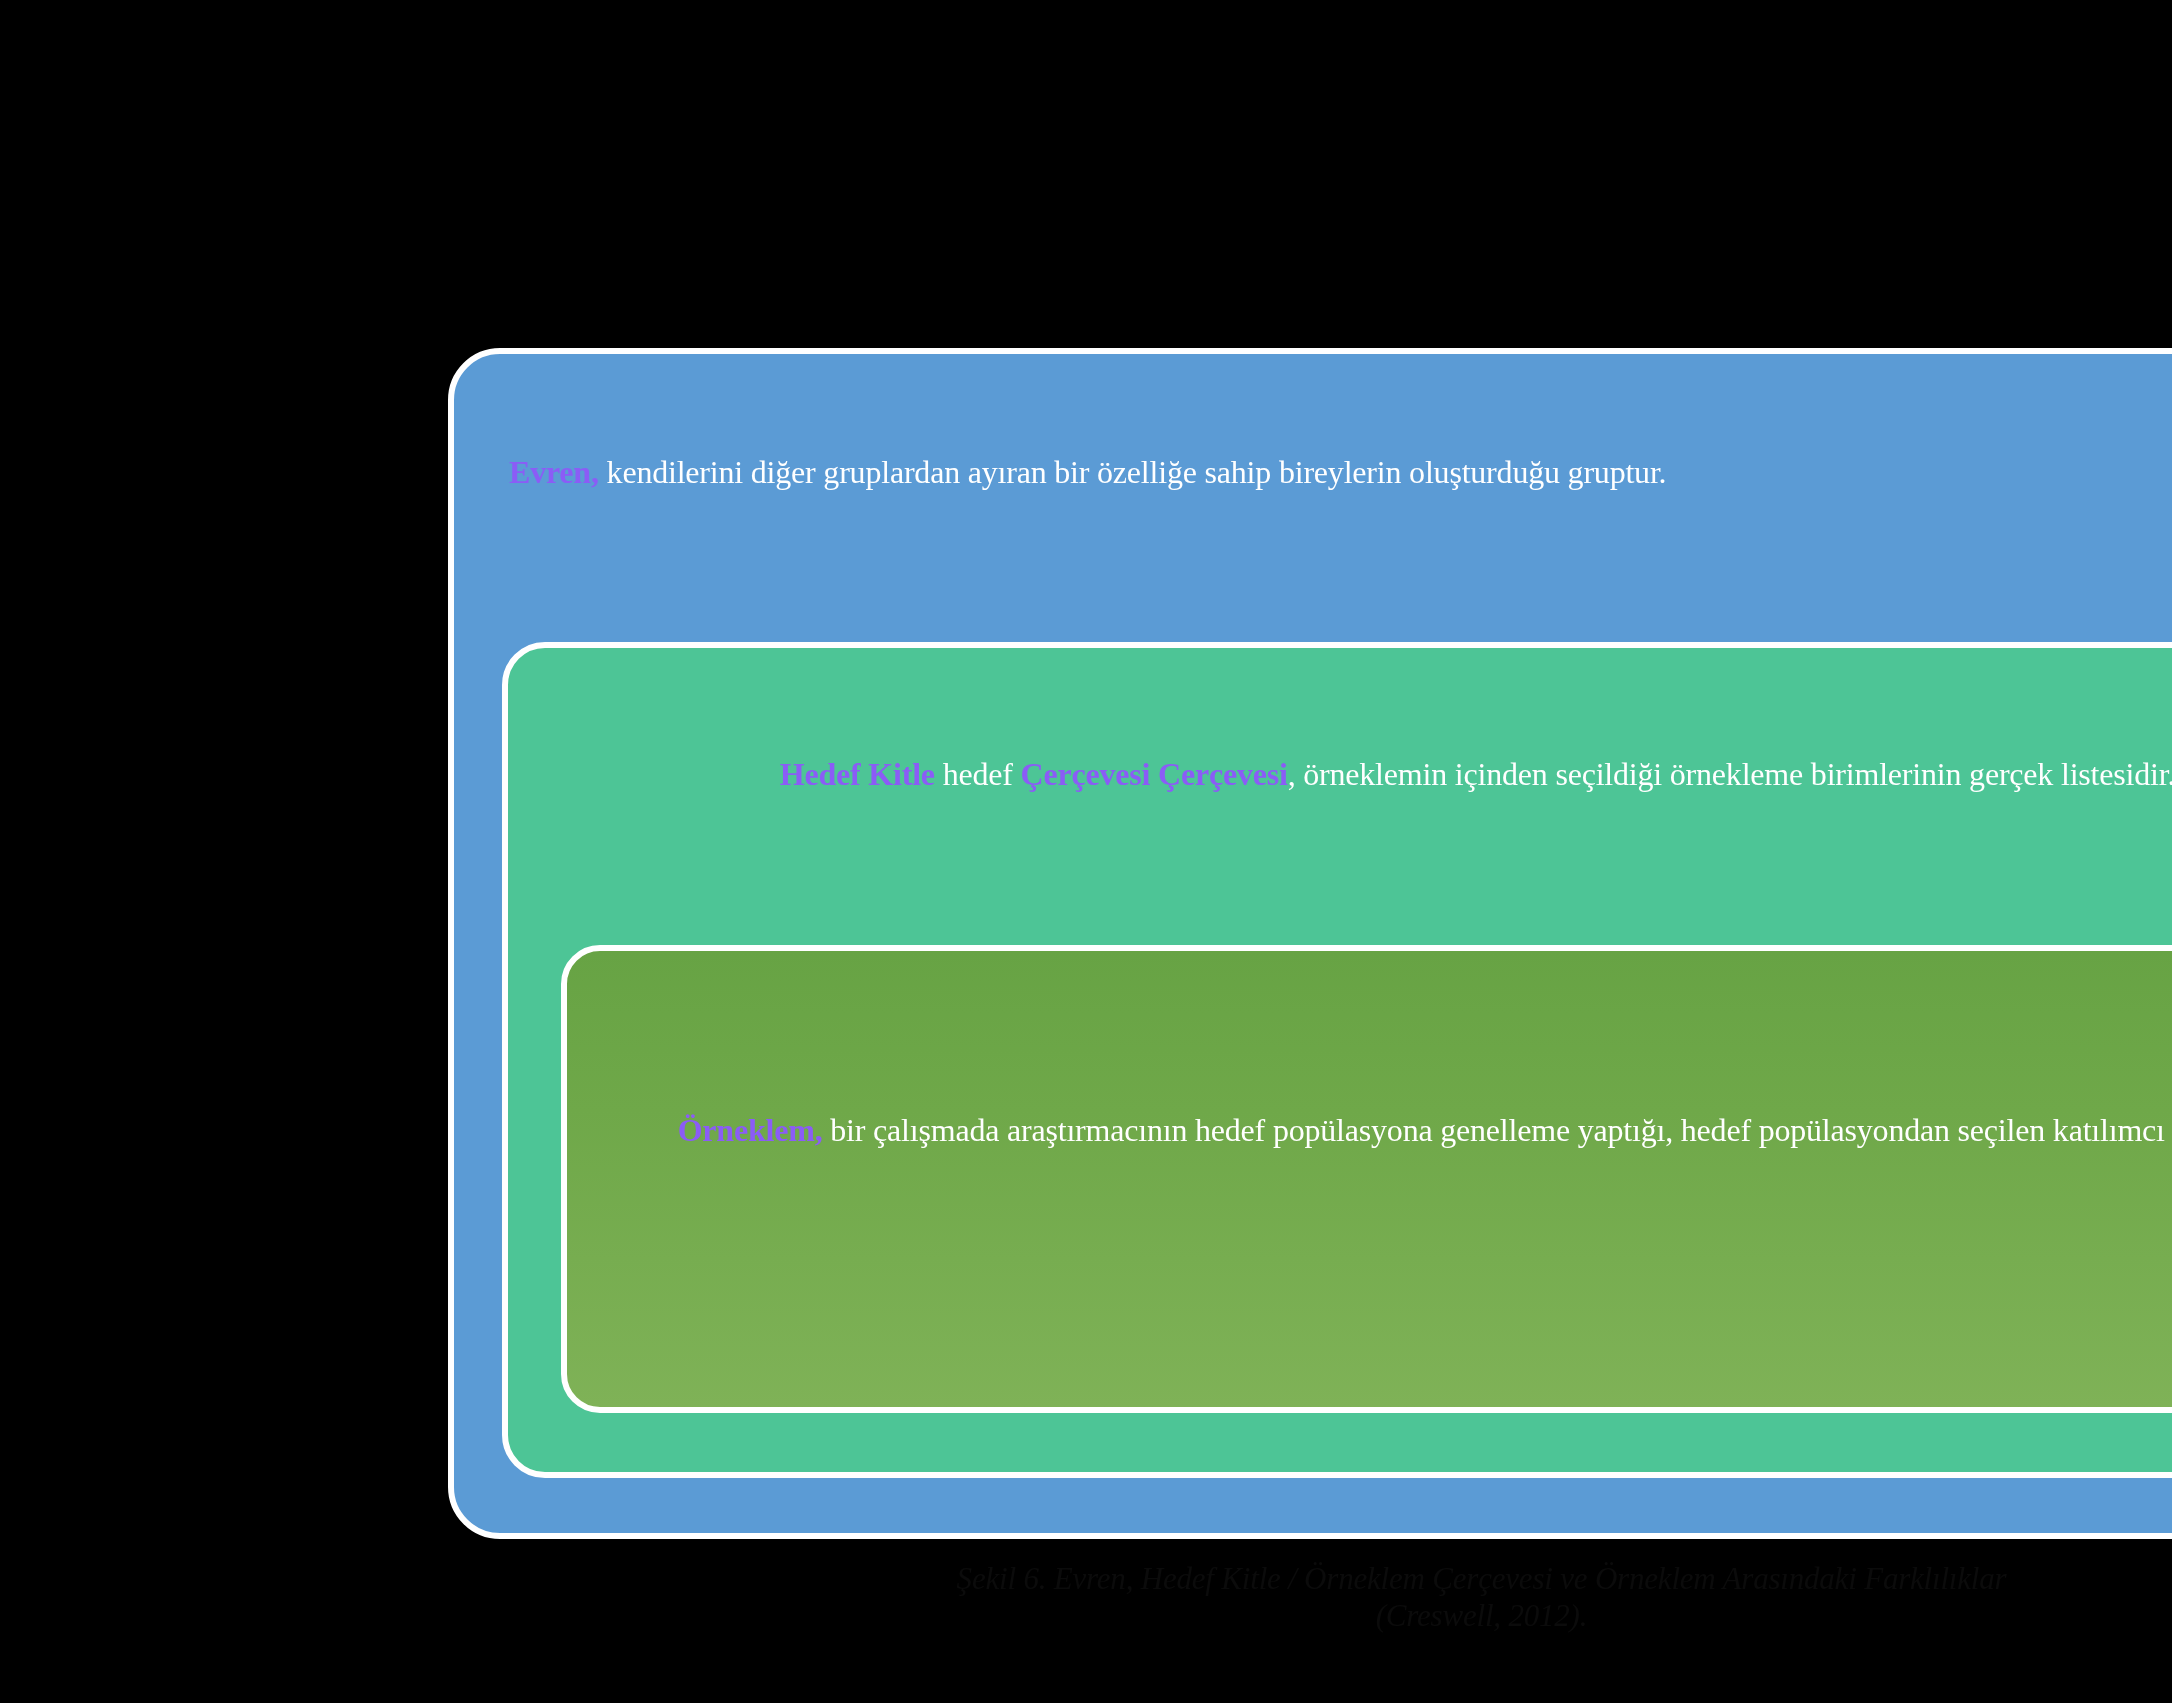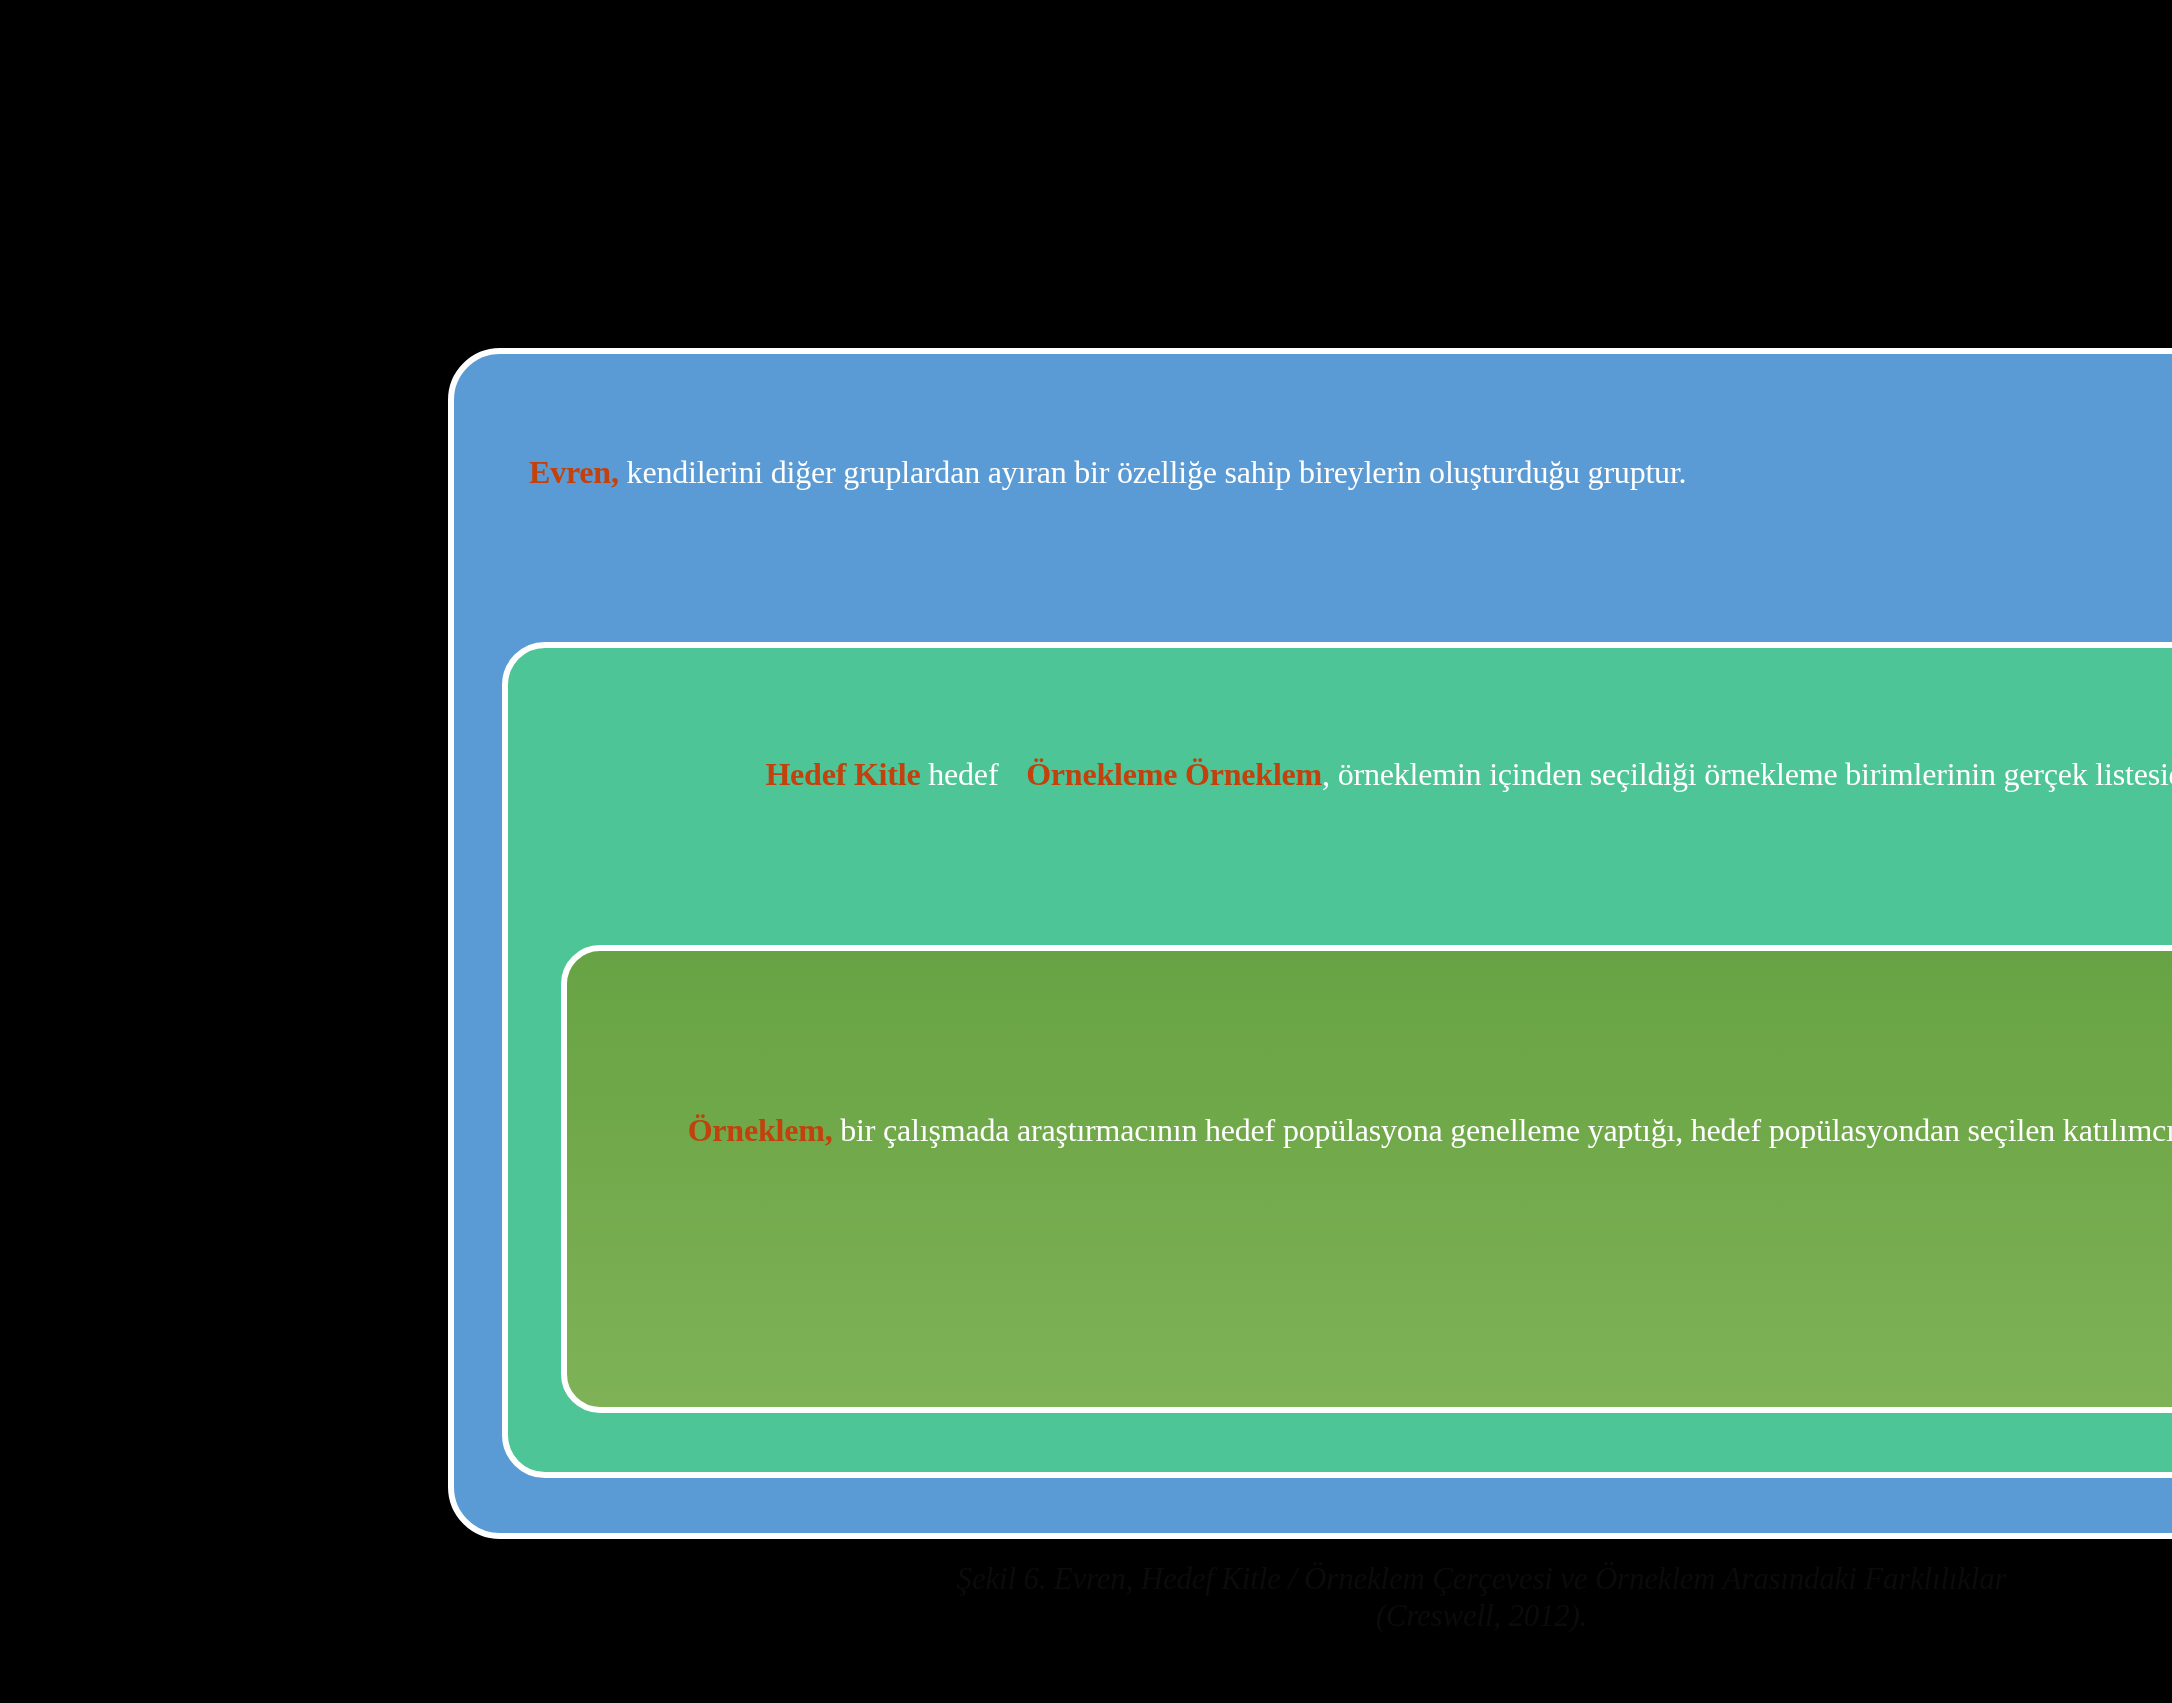--- a/index.html
+++ b/index.html
@@ -61,23 +61,22 @@
   }
 
   
   .txt {
     position: absolute;
     color: #FFFFFF;
     line-height: 1.18;
     letter-spacing: -0.2px;
   }
   .txt b, .txt .lead {
-    color: #c2410c;
+    color: #8b5cf6;
     font-weight: bold;
-    margin-left: 20px;
   }
 
   .txt-evren {
     left: 487px;
     top: 454px;
     width: 1990px;
     font-size: 32px;
     text-align: left;
     padding-left: 22px;
     box-sizing: border-box;
@@ -122,21 +121,21 @@
 <div id="stage">
 
   <div class="box-evren"></div>
 
   <div class="box-hedef"></div>
 
   <div class="box-orneklem"></div>
 
   <div class="txt txt-evren"><span class="lead">Evren,</span><span> kendilerini diğer gruplardan ayıran bir özelliğe sahip bireylerin oluşturduğu gruptur.</span></div>
 
-  <div class="txt txt-hedef"><span class="lead">Hedef Kitle</span><span> hedef </span><span class="lead">Örnekleme Örneklem</span><span>, örneklemin içinden seçildiği örnekleme birimlerinin gerçek listesidir.</span></div>
+  <div class="txt txt-hedef"><span class="lead">Hedef Kitle</span><span> hedef </span><span class="lead">Çerçevesi Çerçevesi</span><span>, örneklemin içinden seçildiği örnekleme birimlerinin gerçek listesidir.</span></div>
 
   <div class="txt txt-orneklem"><span class="lead">Örneklem,</span><span> bir çalışmada araştırmacının hedef popülasyona genelleme yaptığı, hedef popülasyondan seçilen katılımcı grubudur.</span></div>
 
   <div class="caption">
     <span class="cap-line">Şekil 6. Evren, Hedef Kitle / Örneklem Çerçevesi ve Örneklem Arasındaki Farklılıklar</span>
     <span class="cap-line">(Creswell, 2012).</span>
   </div>
 
 </div>
 

